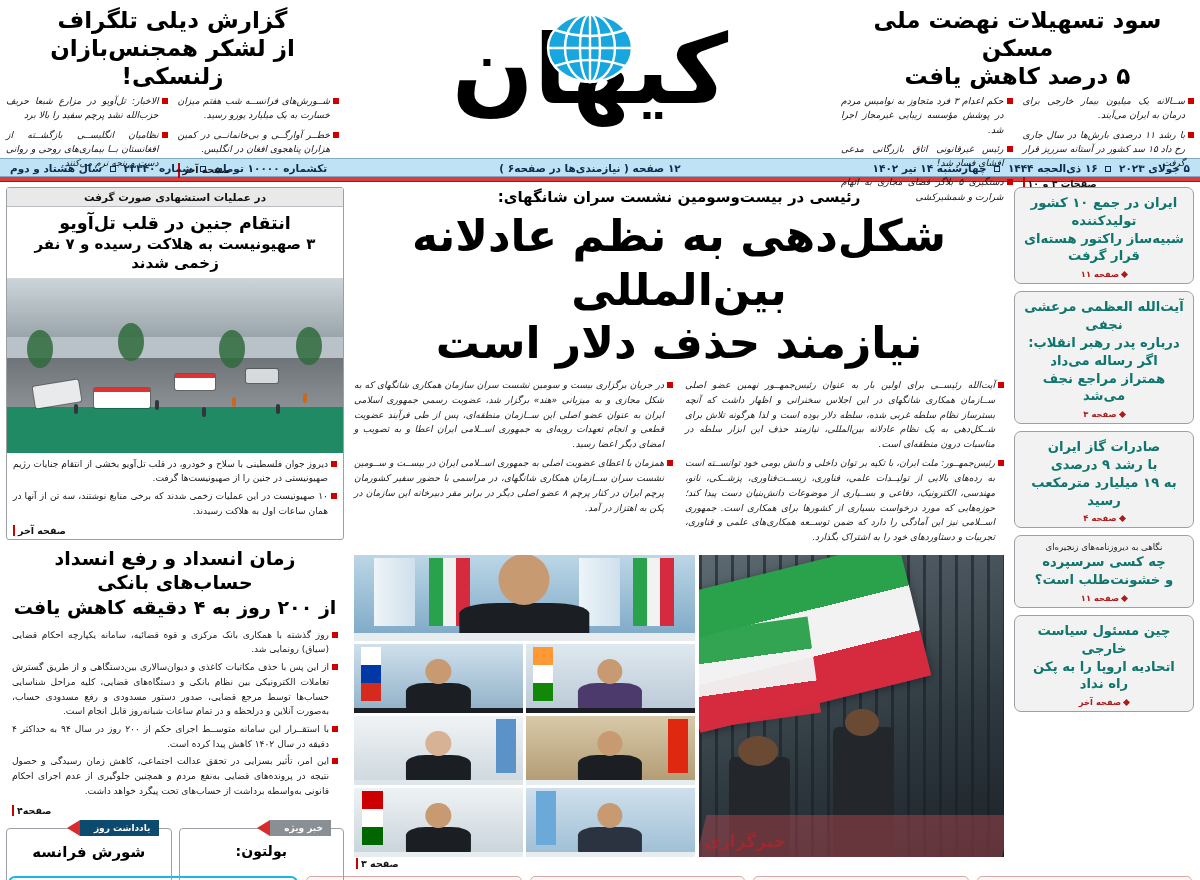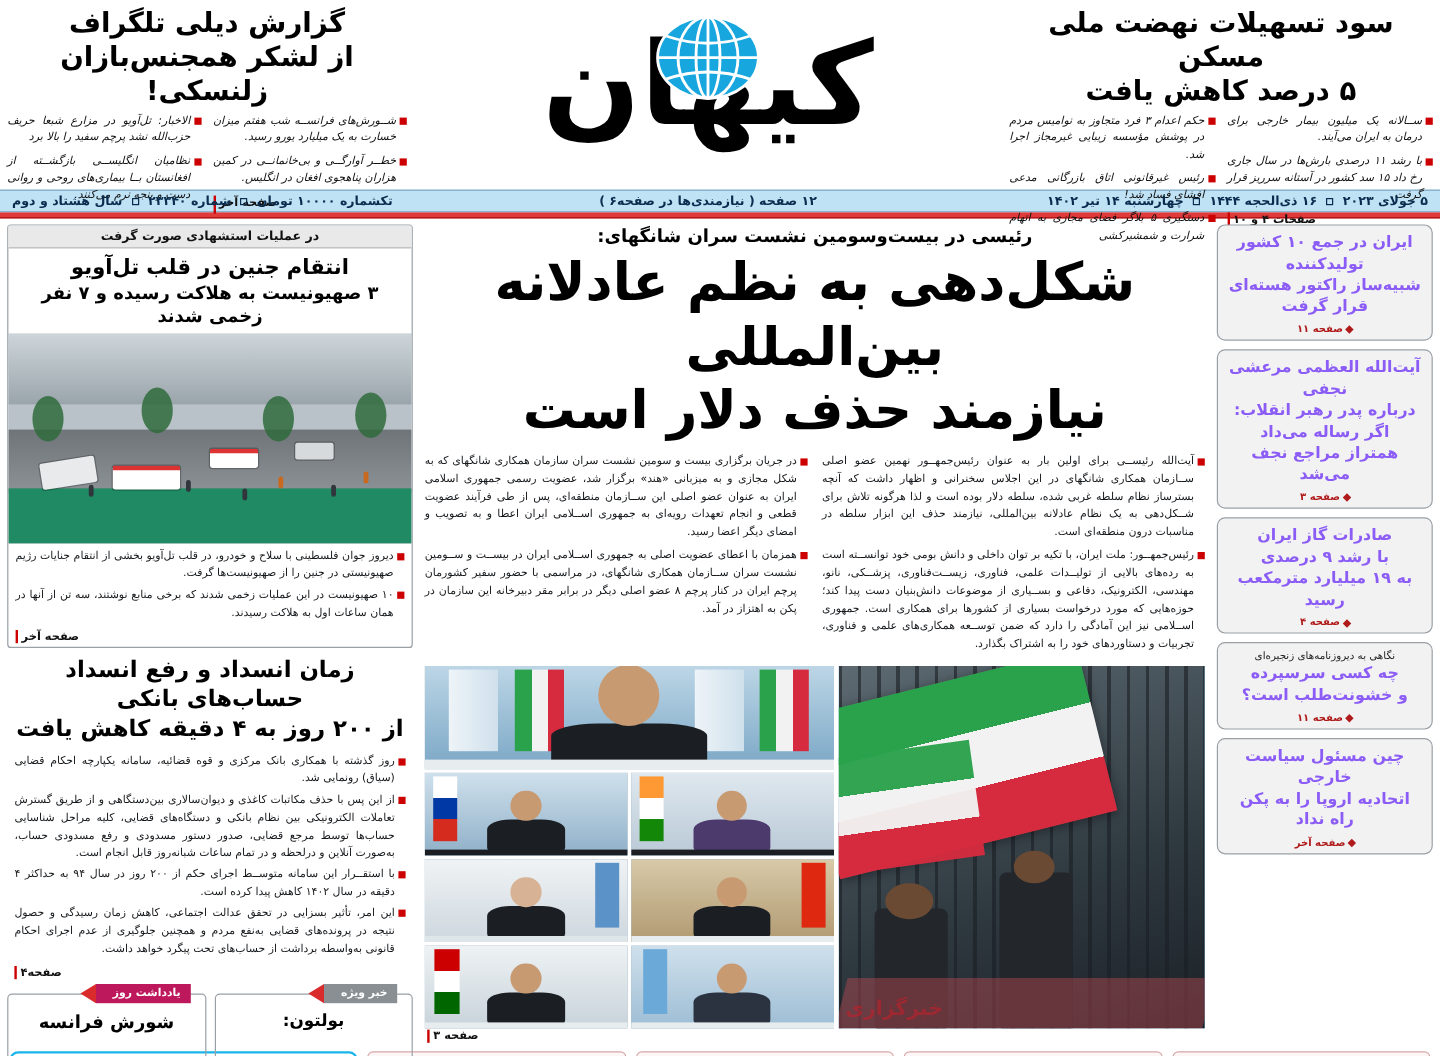--- a/index.html
+++ b/index.html
@@ -120,43 +120,43 @@
                color:#000; padding:1px 4px 4px 4px; }
 
   
   .two-boxes { display:flex; gap:7px; margin-top:4px; }
   .lbox { flex:1; position:relative; border:1px solid #9aa0a6; border-radius:4px;
           padding:13px 6px 4px 6px; min-height:88px; }
   .tag {
     position:absolute; top:-9px; right:12px; height:16px; display:flex; align-items:center;
     color:#fff; font-size:9px; font-weight:700; padding:0 8px 0 14px;
   }
-  .tag.blue { background:#be185d;text-align:right; }
+  .tag.blue { background:#0c4a6e;text-align:right; }
   .tag.gray { background:#8a8f94; }
   .tag::after {
     content:""; position:absolute; left:-13px; top:0;
     border-top:8px solid transparent; border-bottom:8px solid transparent;
     border-right:13px solid #d92b2b;
   }
   .lbox-title { text-align:center; font-weight:700; font-size:15px; line-height:1.35; color:#000; }
   .lbox-title .pre { font-size:14px; display:block; }
 
   
   .center-kicker { text-align:center; font-size:15px; font-weight:700; color:#000;
                    padding:1px 0 3px 0; }
   .center-headline { text-align:center; font-weight:700; color:#000;
                      font-size:44px; line-height:1.22; letter-spacing:-1px; padding:0 4px; }
   .center-headline .ln { display:block; }
   .center-body { display:flex; gap:12px; padding:8px 4px 6px 4px; }
-  .cb-col { flex:1; font-size:9.1px; line-height:1.63; text-align:justify; color:#15181b; }
+  .cb-col { flex:1; font-size:9.1px; line-height:1.63; text-align:justify; color:#15181b;font-style:italic; }
   .cb-col p { display:flex; gap:3px; margin-bottom:4px; }
   .cb-col p span { flex:1; }
 
   .collage { display:flex; gap:4px; height:345px; padding:0 4px; }
-  .collage .left-pic { flex:0 0 47%; position:relative; overflow:hidden; background:#7dd3fc; }
+  .collage .left-pic { flex:0 0 47%; position:relative; overflow:hidden; background:#fdba74; }
   .collage .grid-pic { flex:1; display:flex; flex-direction:column; gap:3px; }
   .gp-row { display:flex; gap:3px; flex:1; }
   .gp-cell { flex:1; position:relative; overflow:hidden; background:#9fb3c4; }
   .gp-cell.wide { flex:1 1 100%; }
 
   
   .flag {
     position:absolute; background:
       linear-gradient(180deg,#2aa14b 0 33.3%, #f2f2f2 33.3% 66.6%, #d62b3f 66.6% 100%);
   }
@@ -177,21 +177,21 @@
   .watermark { position:absolute; left:6px; bottom:6px; font-size:17px; font-weight:700;
                color:rgba(200,30,40,.55); letter-spacing:1px; }
   .wm-band { position:absolute; left:0; right:0; bottom:-18px; height:60px;
              background:rgba(214,80,90,.38); transform:skewX(-14deg); }
 
   
   .rbox { border:1px solid #9aa0a6; border-radius:7px; background:#f2f2f2;
           padding:6px 7px 4px 7px; }
   .rbox-kicker { font-size:8.6px; text-align:center; color:#222; margin-bottom:1px; }
   .rbox-title { text-align:center; font-weight:700; font-size:13.2px; line-height:1.35;
-                color:#8b5cf6; }
+                color:#0f766e; }
   .rbox-pg { text-align:center; font-size:8.4px; font-weight:700; color:#b01a1a; margin-top:4px; }
   .diamond { display:inline-block; width:5px; height:5px; background:#b01a1a;
              transform:rotate(45deg); margin-left:3px; vertical-align:middle; }
 
   
   .bottom-strip { display:flex; gap:8px; padding:4px 8px 0 8px; height:26px; }
   .bs-box { flex:1; border:1px solid #d9a6a6; border-radius:5px; background:#fdf6f6; }
   .bs-box.cyan { border:2px solid #19b5e8; background:#fff; flex:0 0 290px; border-radius:7px; }
 </style>
 </head>

